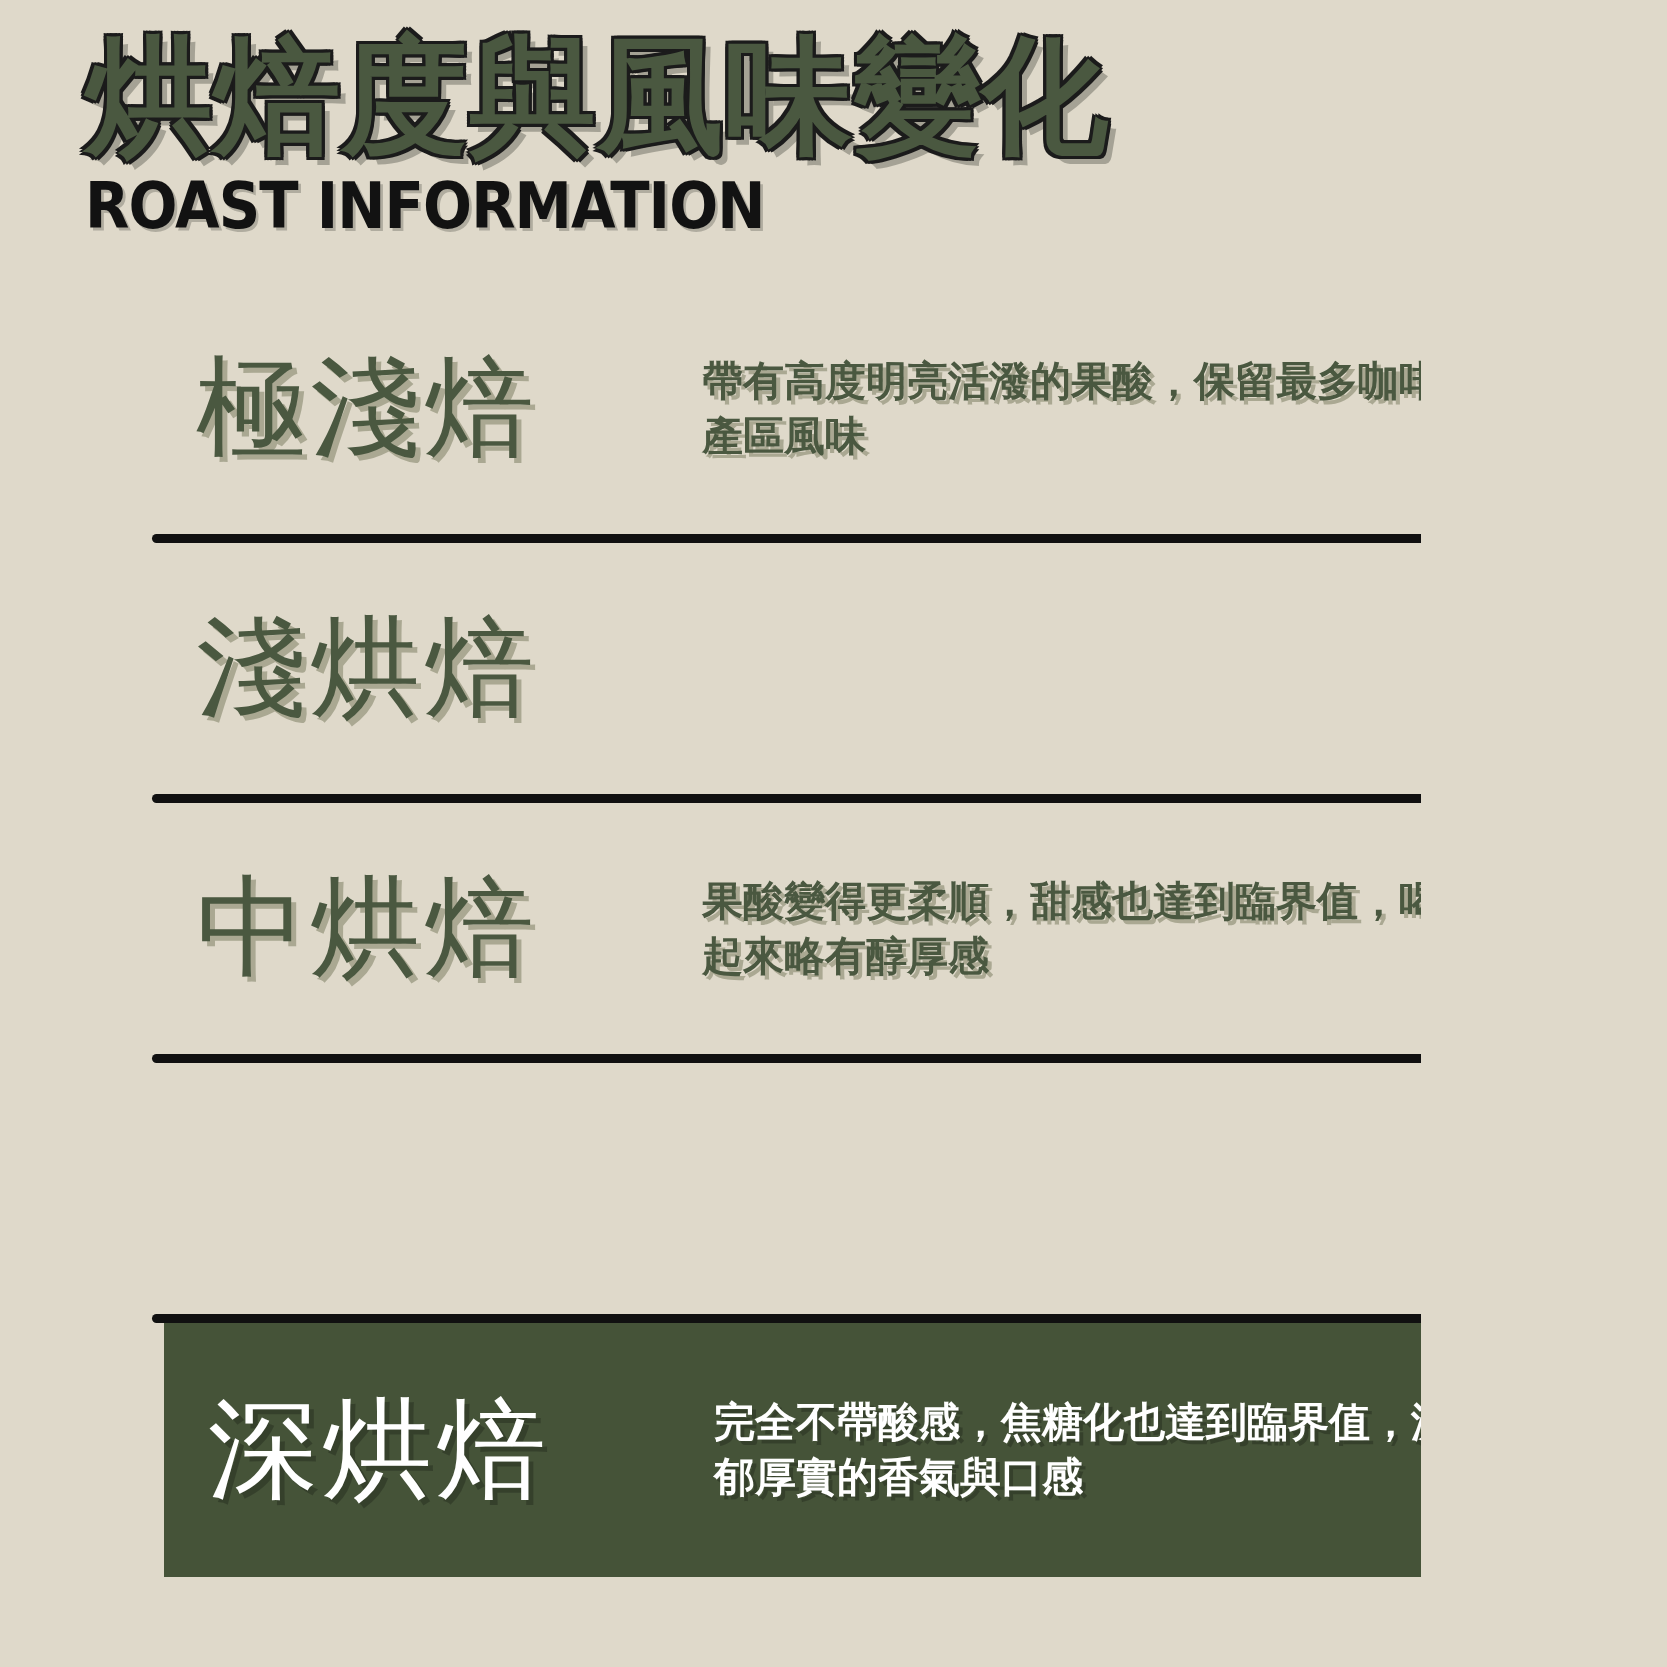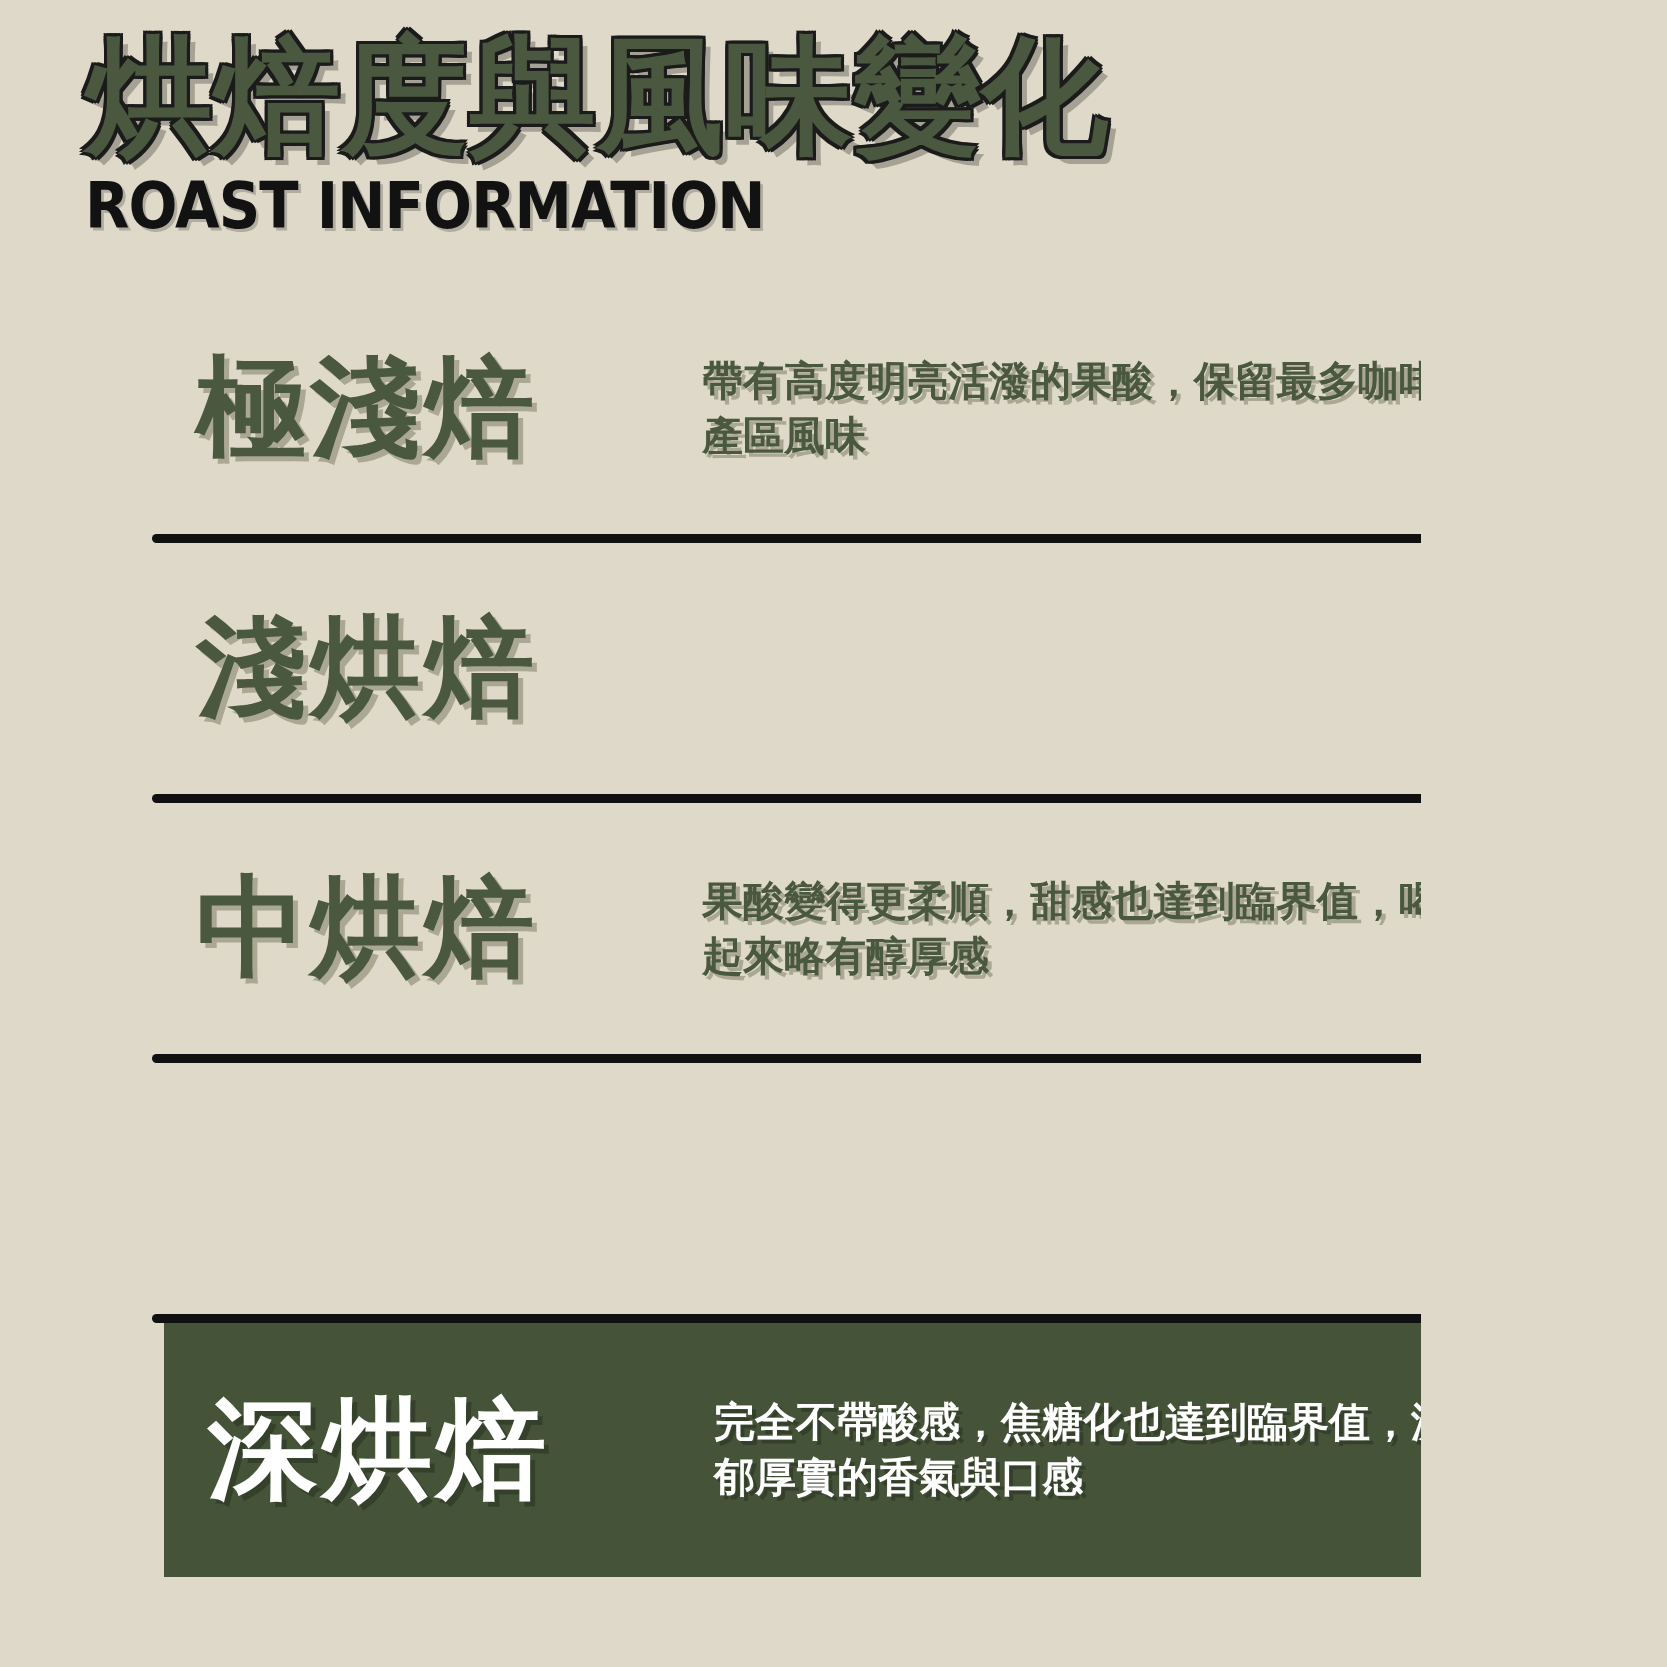--- a/index.html
+++ b/index.html
@@ -36,21 +36,21 @@
     transform-origin:left center;
     white-space:nowrap;
     text-shadow:3px 3px 0 rgba(90,90,80,0.35);
   }
   .rows{position:absolute;left:152px;top:283px;width:1363px;}
   .row{height:251px;display:flex;align-items:center;}
   .row-label{
     width:430px;
     text-align:center;
     font-size:110px;
-    font-weight:bold;
+    font-weight:normal;
     letter-spacing:4px;
     color:#4A5840;
     white-space:nowrap;
     text-shadow:5px 5px 0 rgba(125,128,100,0.55);
   }
   .row-desc{
     margin-left:120px;
     width:775px;
     font-size:41px;
     line-height:1.33;

